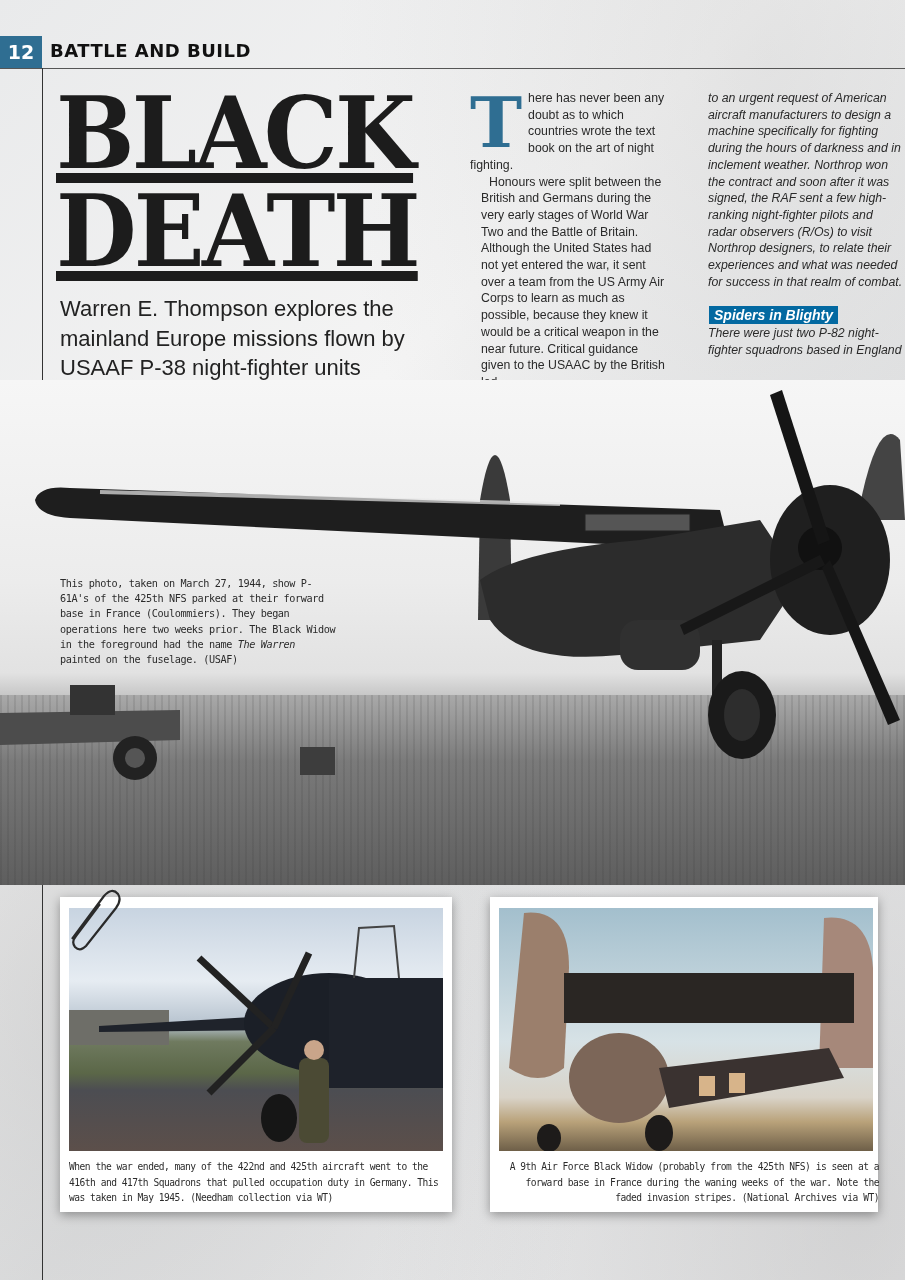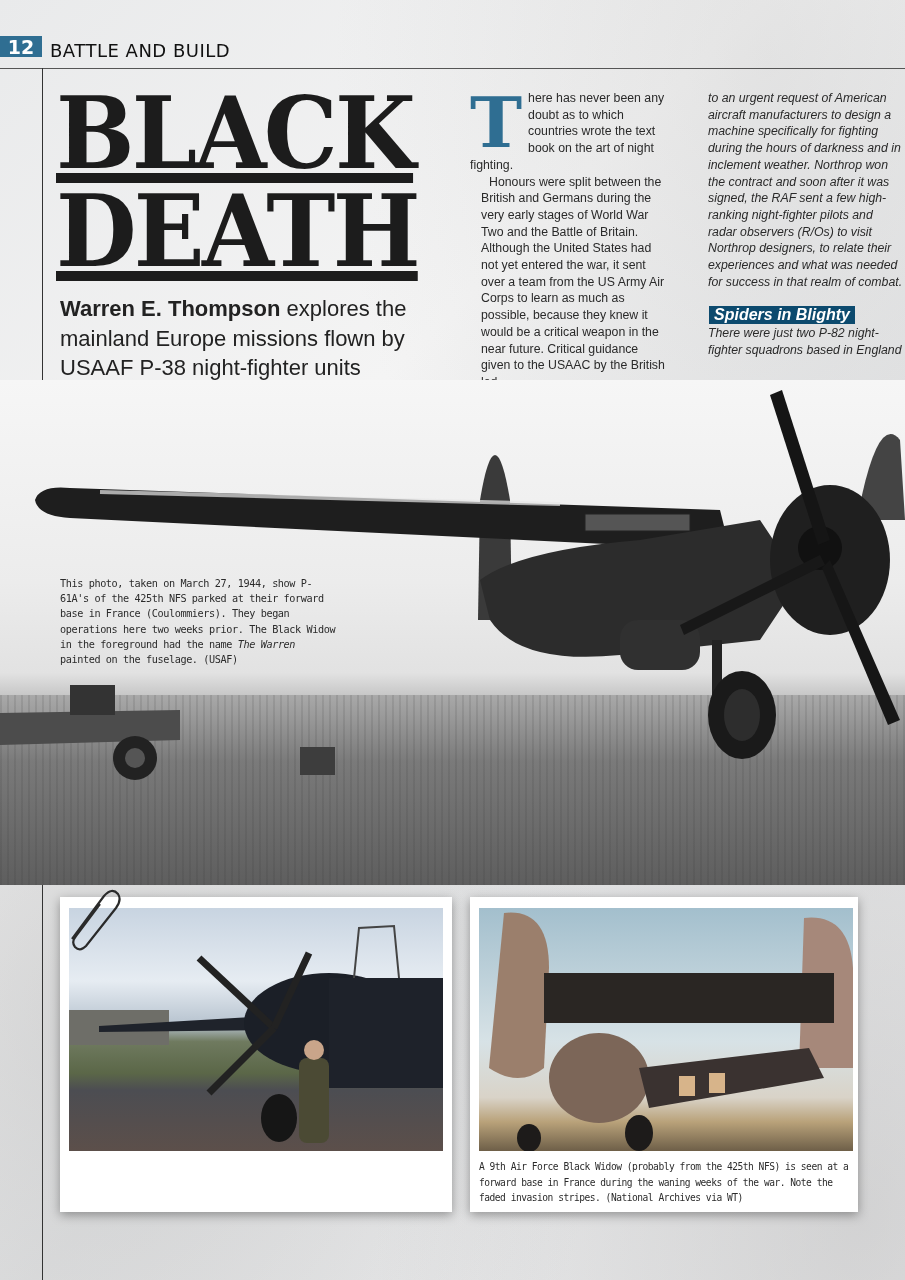--- a/index.html
+++ b/index.html
@@ -14,56 +14,56 @@
     position: absolute; inset: 0;
     background:
       radial-gradient(ellipse at 10% 80%, rgba(170,170,170,0.35), transparent 45%),
       radial-gradient(ellipse at 85% 5%, rgba(190,190,190,0.3), transparent 40%),
       radial-gradient(ellipse at 95% 95%, rgba(160,160,160,0.35), transparent 40%);
     pointer-events: none;
   }
   .left-rule { position: absolute; left: 42px; top: 68px; width: 1px; height: 1212px; background: #333; }
   .header-rule { position: absolute; left: 0; top: 68px; width: 905px; height: 1px; background: #555; }
   .page-num {
-    position: absolute; left: 0; top: 36px; width: 42px; height: 21px;
+    position: absolute; left: 0; top: 36px; width: 42px; height: 32px;
     background: #2f6e92; color: #fff; font-weight: bold; font-size: 19px;
     display: flex; align-items: center; justify-content: center;
     font-family: "DejaVu Sans", sans-serif;
   }
   .section-title {
     position: absolute; left: 50px; top: 40px;
-    font-family: "DejaVu Sans", sans-serif; font-weight: normal;
+    font-family: "DejaVu Sans", sans-serif; font-weight: bold;
     font-size: 18px; letter-spacing: 0.5px; color: #111;
   }
   .headline {
     position: absolute; left: 56px; top: 84px; width: 400px;
     font-family: "DejaVu Serif", serif; font-weight: bold;
     color: #1c1c1c; line-height: 0.98; text-decoration: underline;
   }
   .headline .line { display: block; font-size: 100px; letter-spacing: -3px; transform: scaleX(0.93); transform-origin: left; }
   .standfirst {
     position: absolute; left: 60px; top: 294px; width: 390px;
     font-family: "Liberation Sans", sans-serif; font-size: 22px; line-height: 1.35; color: #222;
   }
-  .standfirst .author { font-weight: bold; }
+  .standfirst .author { font-weight: normal; }
 
   .body-col {
     position: absolute; top: 90px; width: 196px;
     font-family: "Liberation Sans", sans-serif; font-size: 12.3px; line-height: 16.7px; color: #2a2a2a;
   }
   .col1 { left: 470px; }
   .col2 { left: 708px; font-style: italic; }
   .dropcap {
     float: left; font-family: "DejaVu Serif", serif; font-weight: bold;
     font-size: 70px; line-height: 58px; color: #2f6e92; margin: 4px 6px 0 0;
   }
   .indent { text-indent: 8px; margin-left: 11px; }
   .subhead {
-    display: inline-block; background: #0c4a6e; color: #fff;
-    font-family: "Liberation Sans", sans-serif; font-size: 16px; font-weight: bold;
+    display: inline-block; background: #0369a1; color: #fff;
+    font-family: "Liberation Sans", sans-serif; font-size: 14px; font-weight: bold;
     padding: 0 5px; margin: 16px 0 0 1px; line-height: 18px;
   }
 
   
   .main-photo {
     position: absolute; left: 0; top: 380px; width: 905px; height: 505px; overflow: hidden;
     background: linear-gradient(180deg, #f6f6f6 0%, #ececec 40%, #e2e2e2 58%, #bdbdbd 64%, #8d8d8d 75%, #6d6d6d 88%, #5a5a5a 100%);
   }
   .main-photo .field {
     position: absolute; left: 0; top: 315px; width: 905px; height: 190px;
@@ -77,21 +77,21 @@
     letter-spacing: -0.4px;
   }
   .main-caption em { font-style: italic; }
 
   
   .polaroid {
     position: absolute; background: #fff;
     box-shadow: 0 3px 10px rgba(0,0,0,0.35);
   }
   .polaroid-1 { left: 60px; top: 897px; width: 392px; height: 315px; }
-  .polaroid-2 { left: 470px; top: 897px; width: 388px; height: 315px; }
+  .polaroid-2 { left: 490px; top: 897px; width: 388px; height: 315px; text-align: right; }
   .polaroid .photo { position: absolute; left: 9px; top: 11px; width: 374px; height: 243px; overflow: hidden; }
   .polaroid .cap {
     position: absolute; left: 9px; top: 262px; width: 380px;
     font-family: "DejaVu Sans Mono", monospace; font-size: 9.6px; line-height: 15.5px; color: #2b2b2b;
     letter-spacing: -0.5px;
   }
   .photo-1 { background: linear-gradient(180deg, #c8d4e1 0%, #e6ecf2 30%, #b7c3cf 48%, #6f7a5f 55%, #5b6748 68%, #4c4d52 75%, #5c4f4a 100%); }
   .photo-2 { background: linear-gradient(180deg, #a3bfcd 0%, #d7e2e6 55%, #d9d3c8 78%, #b9a27a 88%, #6e5f48 100%); }
   .paperclip { position: absolute; left: 62px; top: 884px; }
 </style>
@@ -167,20 +167,21 @@
       <rect x="260" y="70" width="114" height="110" fill="#1e222a"></rect>
       <path d="M285 70 L290 20 L325 18 L330 70" fill="none" stroke="#444" stroke-width="2"></path>
       <path d="M205 120 L130 50" stroke="#222" stroke-width="7"></path>
       <path d="M205 120 L240 45" stroke="#222" stroke-width="7"></path>
       <path d="M205 120 L140 185" stroke="#222" stroke-width="7"></path>
       <ellipse cx="210" cy="210" rx="18" ry="24" fill="#161616"></ellipse>
       <rect x="230" y="150" width="30" height="85" rx="8" fill="#4b4a34"></rect>
       <circle cx="245" cy="142" r="10" fill="#c9a58a"></circle>
     </svg>
   </div>
+  <p class="cap">When the war ended, many of the 422nd and 425th aircraft went to the 416th and 417th Squadrons that pulled occupation duty in Germany. This was taken in May 1945. (Needham collection via WT)</p>
 </div>
 
 <div class="polaroid polaroid-2">
   <div class="photo photo-2">
     <svg width="374" height="243" viewBox="0 0 374 243">
       <path d="M25 5 Q70 0 70 60 L65 160 Q40 180 10 160 Z" fill="#9b7f6c"></path>
       <path d="M325 10 Q370 5 374 60 L374 160 L320 160 Z" fill="#a6887a"></path>
       <rect x="65" y="65" width="290" height="50" fill="#2a2623"></rect>
       <ellipse cx="120" cy="170" rx="50" ry="45" fill="#7c6658"></ellipse>
       <path d="M160 160 L330 140 L345 170 L170 200 Z" fill="#3a3230"></path>

